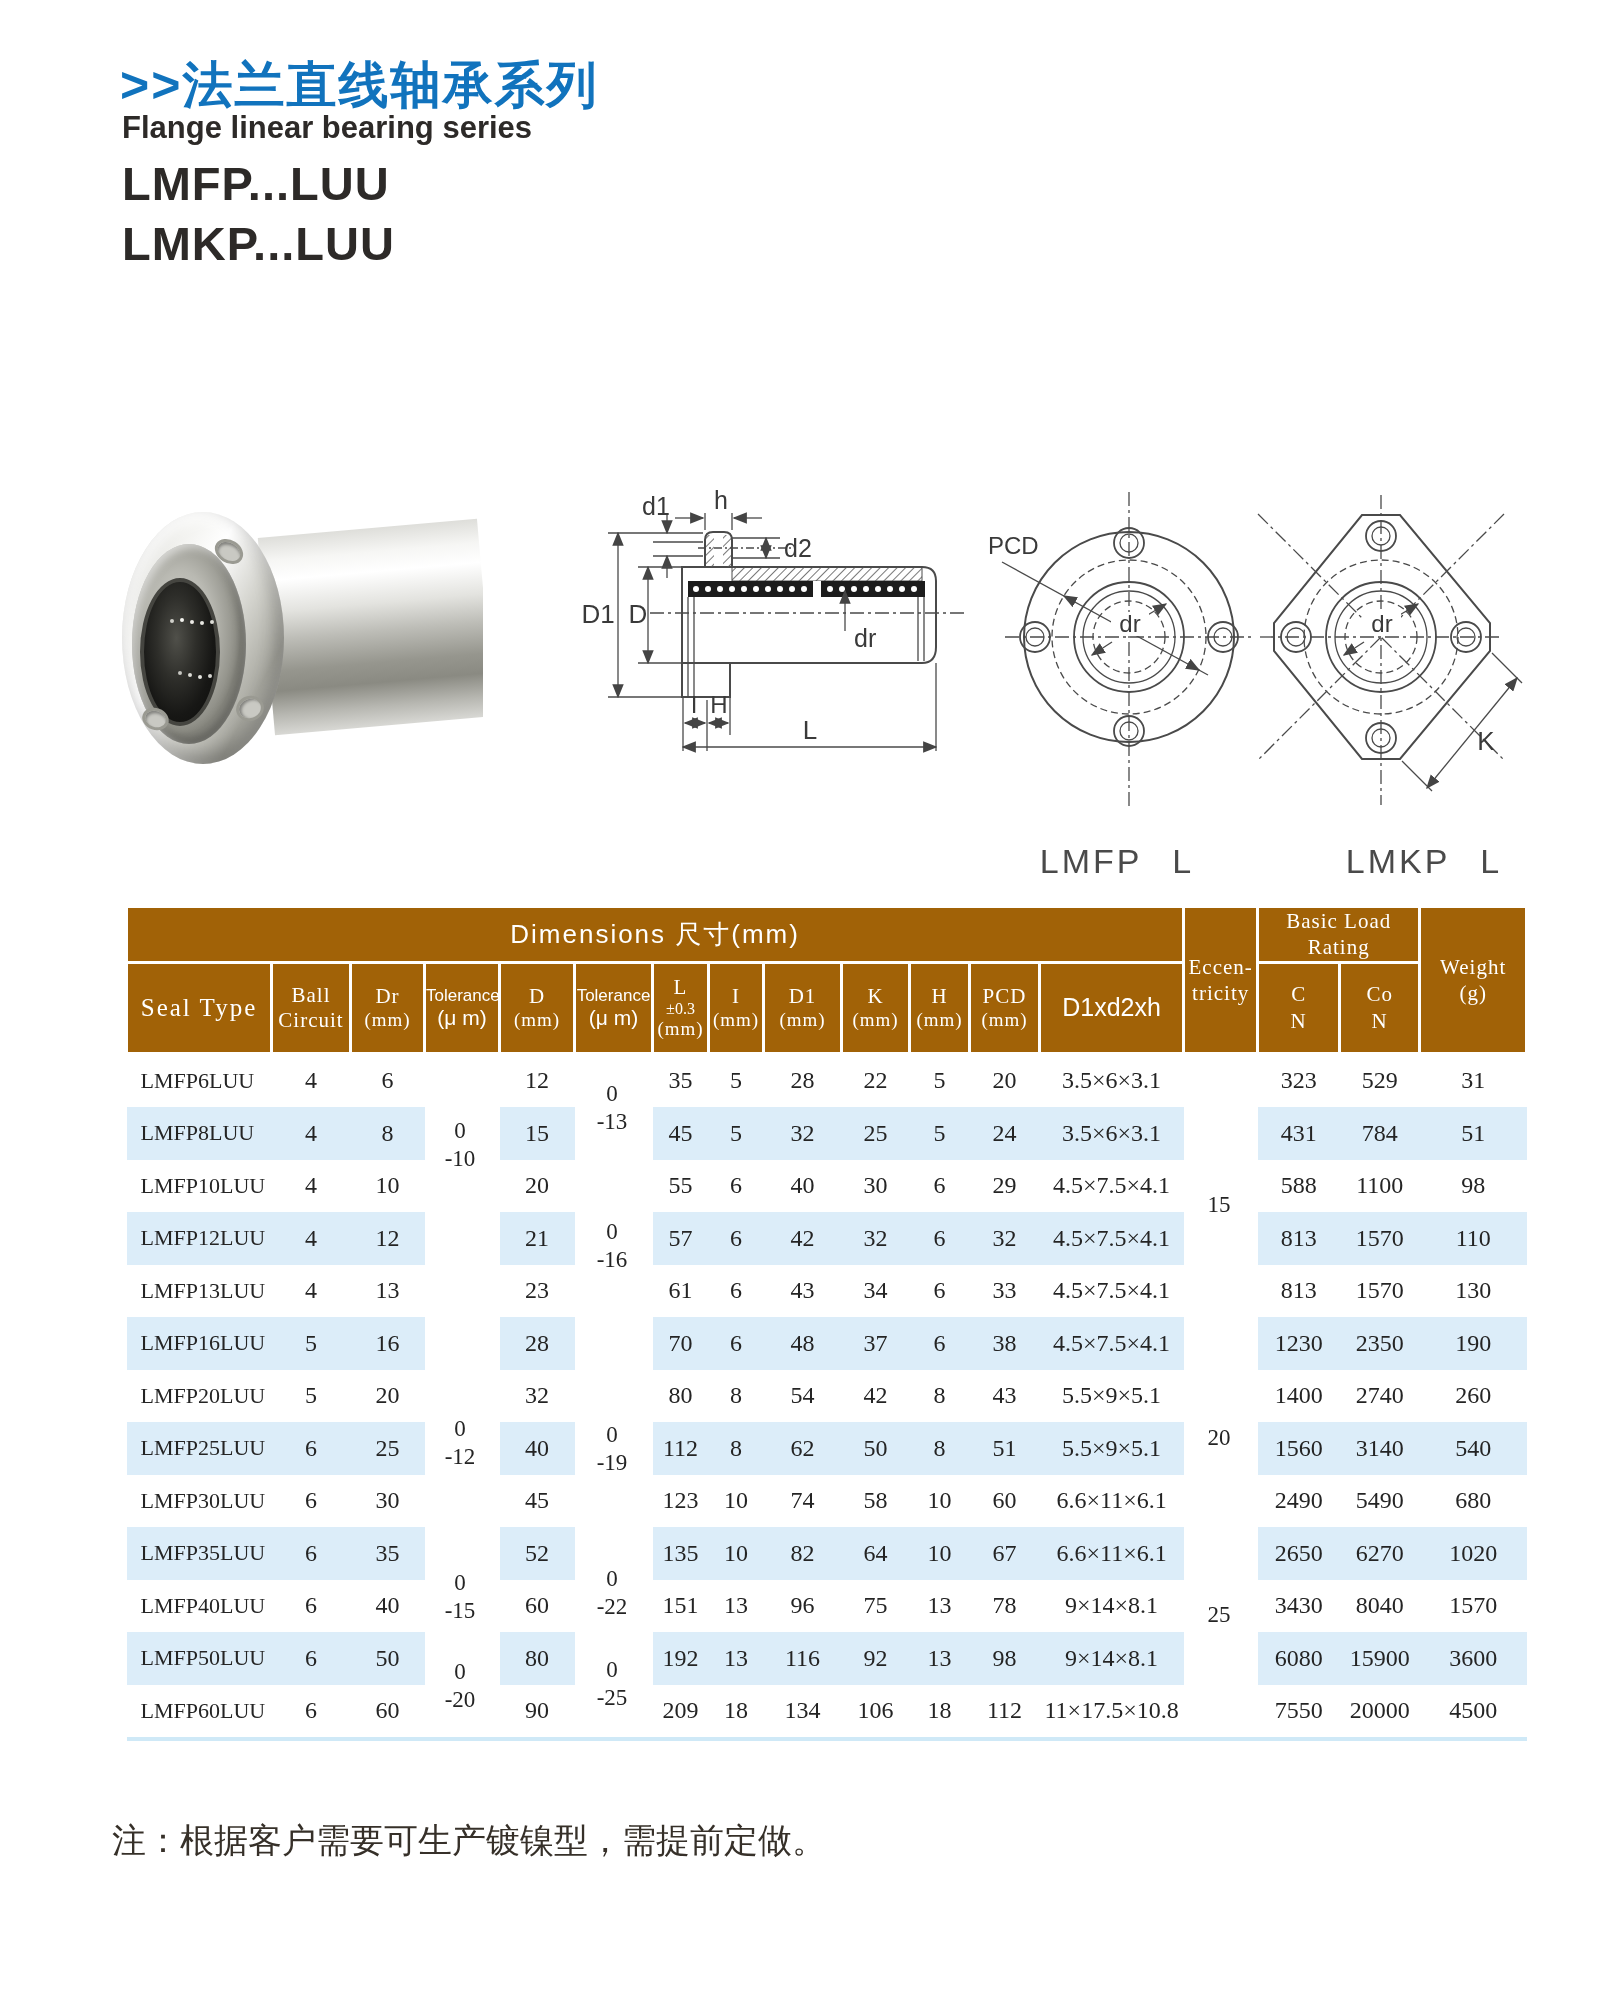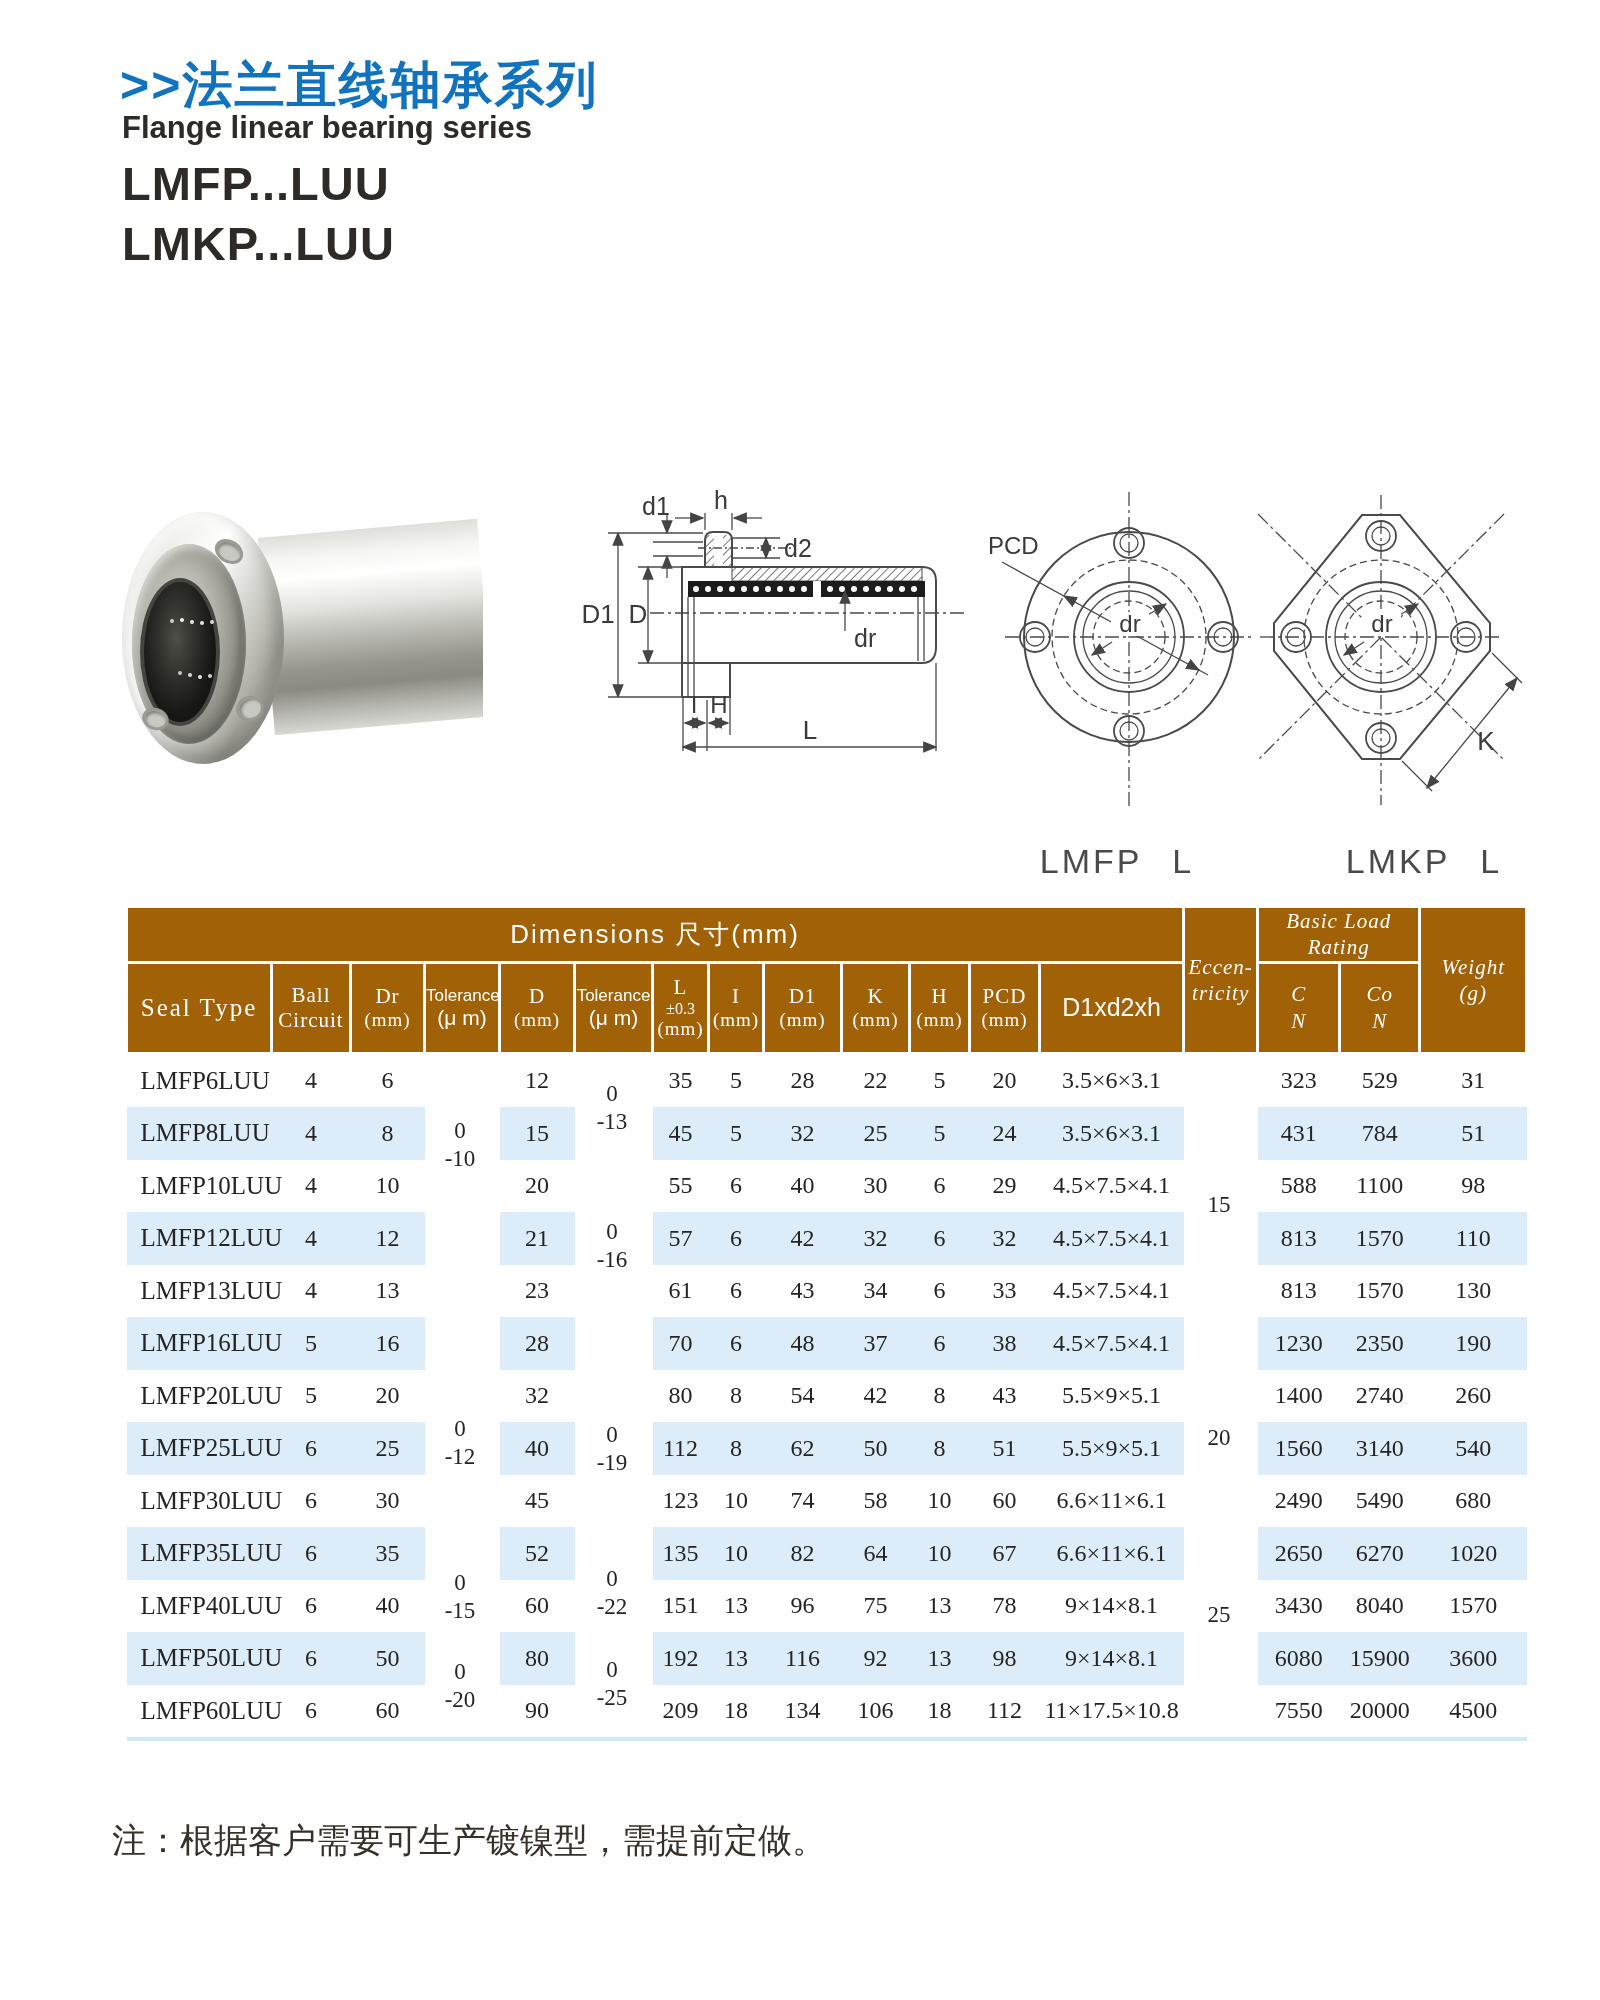--- a/index.html
+++ b/index.html
@@ -41,25 +41,25 @@
   .tablewrap{left:125px;top:905px;width:1400px;height:822px;}
   .tablewrap table{border-collapse:collapse;table-layout:fixed;width:1400px;border-bottom:4px solid #cfe9f7;}
   .tablewrap th{background:#a16207;color:#fff;border:3px solid #fff;font-weight:normal;padding:0;vertical-align:middle;text-align:center;}
   .tablewrap tr.h1 th{height:50px;} .tablewrap tr.h2 th{height:88px;}
   th.dims{font-size:26px;letter-spacing:2px;font-family:"Liberation Sans",sans-serif;}
   th .hm{font-size:21px;font-family:"Liberation Serif",serif;letter-spacing:1px;}
   th .hs{font-size:19px;font-family:"Liberation Serif",serif;letter-spacing:1px;}
   th .ht{font-size:17px;font-family:"Liberation Sans",sans-serif;}
   th .hmu{font-size:21px;font-family:"Liberation Sans",sans-serif;}
   th .hxs{font-size:16px;font-family:"Liberation Serif",serif;}
-  th.pre{white-space:pre-line;font-size:21px;line-height:1.25;font-family:"Liberation Serif",serif;letter-spacing:1px;font-style:italic;}
+  th.pre{white-space:pre-line;font-size:21px;line-height:1.25;font-family:"Liberation Serif",serif;letter-spacing:1px;}
   th.dxdh{font-size:25px;font-family:"Liberation Sans",sans-serif;}
   th.sealh{font-size:25px;font-family:"Liberation Serif",serif;letter-spacing:2px;margin-top:46px;}
   .tablewrap td{height:52.5px;padding:0;text-align:center;font-family:"Liberation Serif",serif;font-size:24px;color:#242424;border:none;}
-  td.seal{text-align:left;padding-left:14px;font-size:25px;}
+  td.seal{text-align:left;padding-left:14px;font-size:22px;}
   tr.alt td{background:#dcedf9;}
   td.wcol{background:#fff !important;}
   .tol{position:absolute;transform:translate(-50%,-50%);white-space:pre-line;text-align:center;
        font-family:"Liberation Serif",serif;font-size:23px;color:#242424;line-height:1.2;}
   .tdr0{left:335px;top:240px;} .tdr1{left:335px;top:538px;} .tdr2{left:335px;top:692px;} .tdr3{left:335px;top:781px;}
   .td0{left:487px;top:203px;} .td1{left:487px;top:341px;} .td2{left:487px;top:544px;} .td3{left:487px;top:688px;} .td4{left:487px;top:779px;}
   .te0{left:1094px;top:300px;} .te1{left:1094px;top:533px;} .te2{left:1094px;top:710px;}
 </style>
 </head>
 <body>

